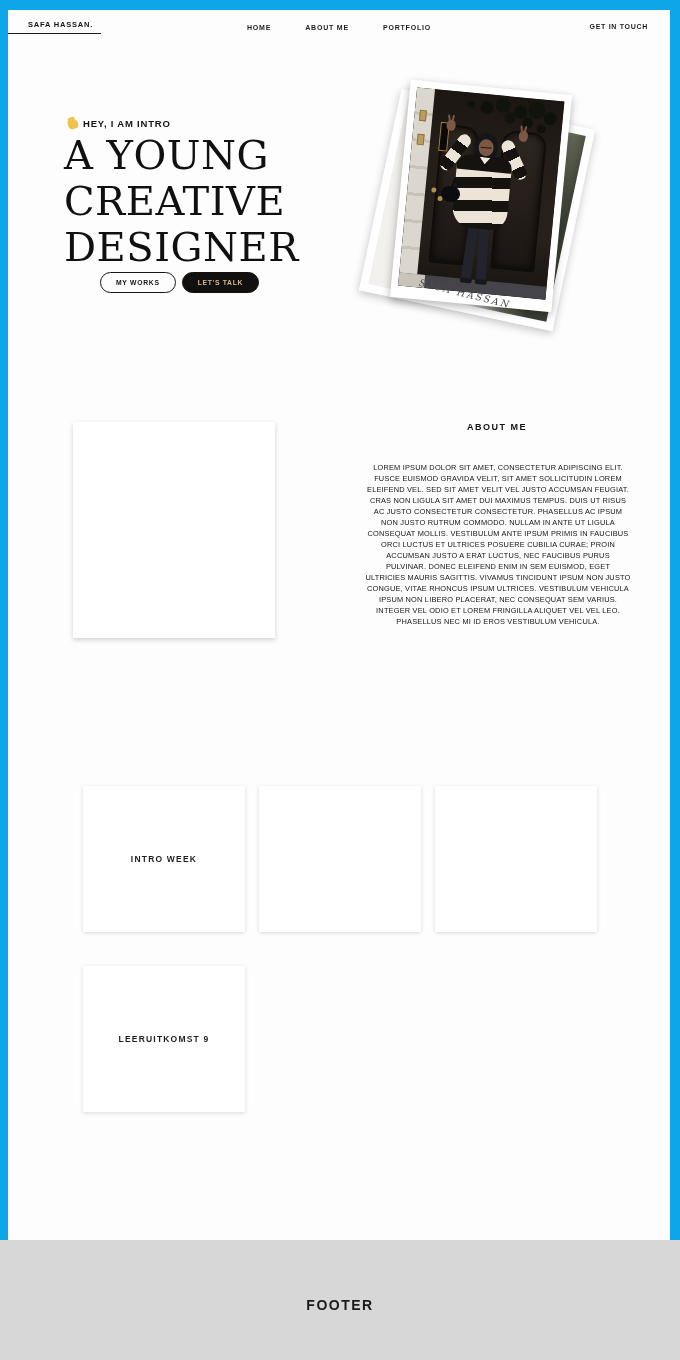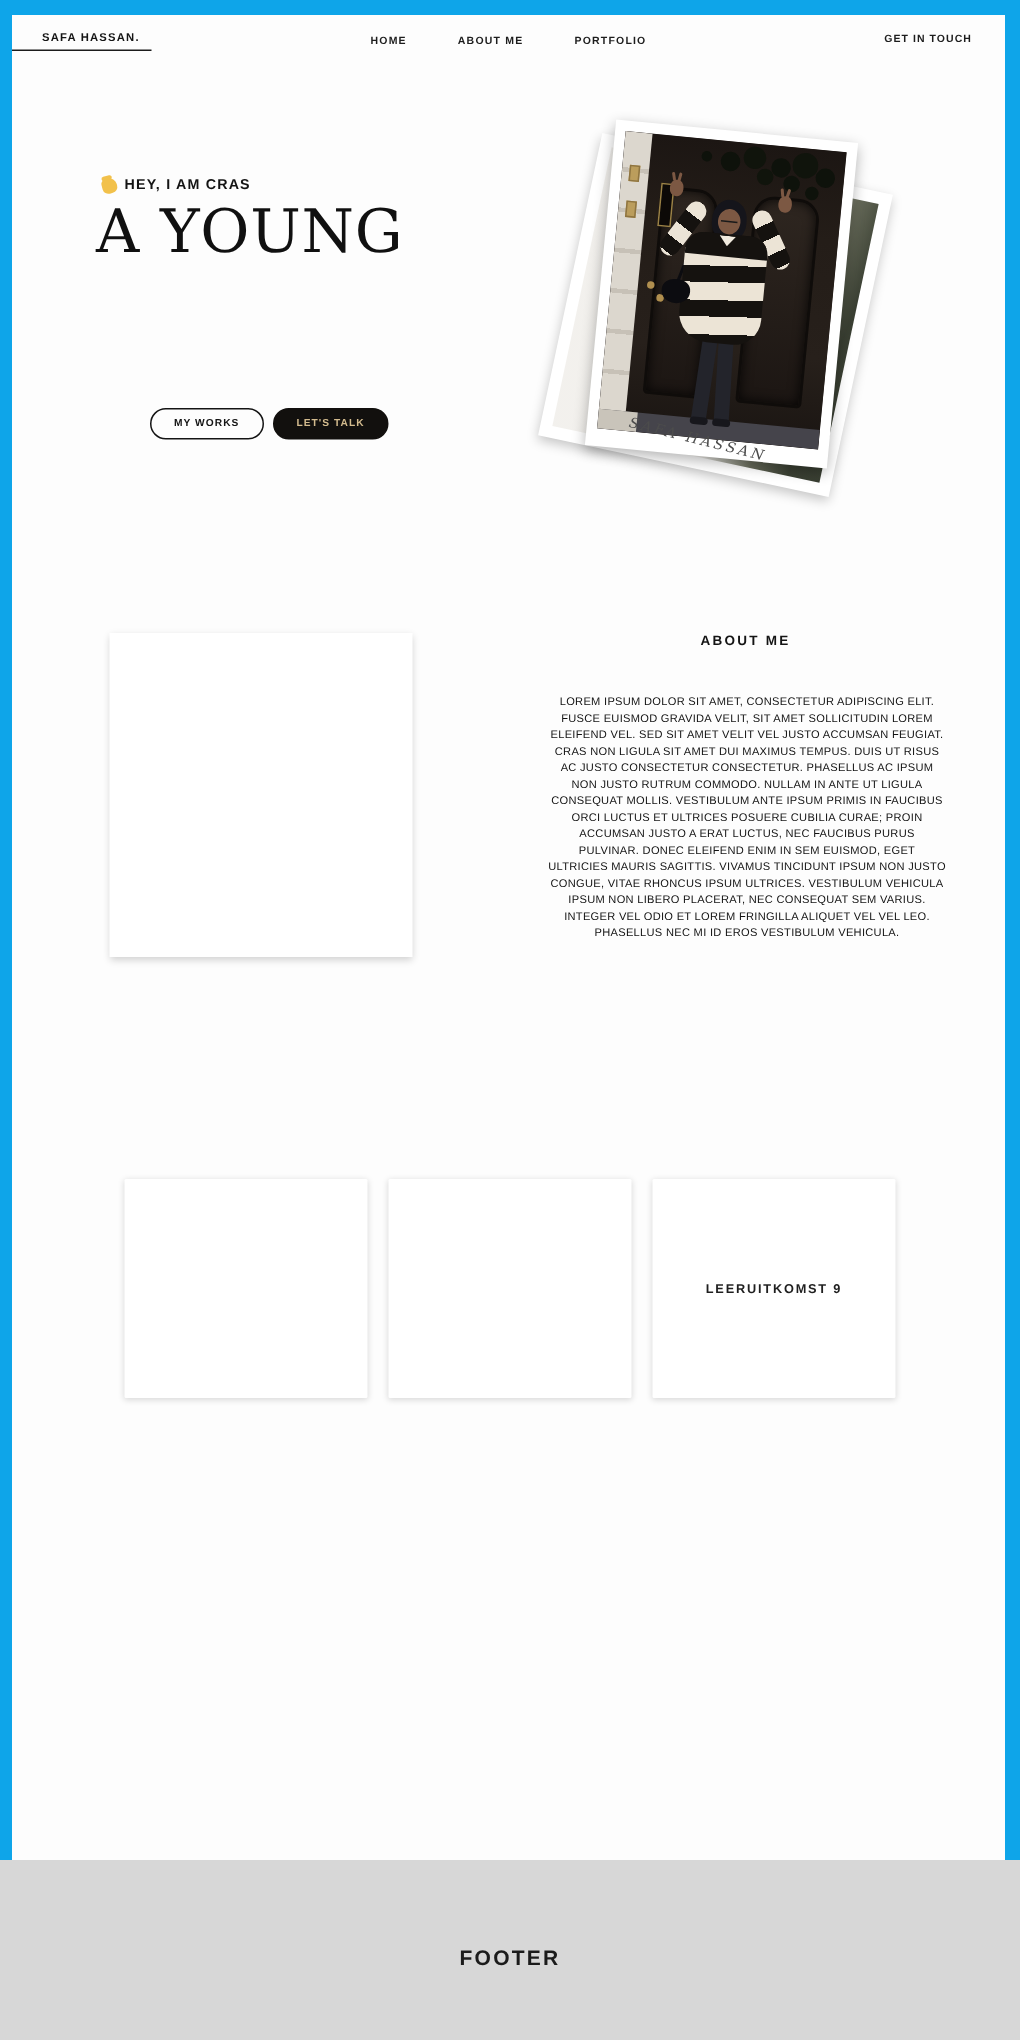--- a/index.html
+++ b/index.html
@@ -116,24 +116,26 @@
     <div class="logo">SAFA HASSAN.</div>
     <nav class="nav">
       <a>HOME</a>
       <a>ABOUT ME</a>
       <a>PORTFOLIO</a>
     </nav>
     <div class="contact">GET IN TOUCH</div>
 
     <div class="eyebrow">
       <span class="wave"></span>
-      <span>HEY, I AM CRAS</span>
+      <span>HEY, I AM INTRO</span>
     </div>
     <div class="hero-title">
       <div>A YOUNG</div>
+      <div>CREATIVE</div>
+      <div>DESIGNER</div>
     </div>
     <div class="hero-buttons">
       <div class="btn btn-outline">MY WORKS</div>
       <div class="btn btn-dark">LET'S TALK</div>
     </div>
 
     <div class="photo-wrap">
       <div class="polaroid-back">
         <div class="back-scene"></div>
       </div>
@@ -175,20 +177,23 @@
       </div>
     </div>
     <div class="signature">SAFA HASSAN</div>
 
     <div class="about-card"></div>
     <div class="about-heading">ABOUT ME</div>
     <div class="about-body">LOREM IPSUM DOLOR SIT AMET, CONSECTETUR ADIPISCING ELIT. FUSCE EUISMOD GRAVIDA VELIT, SIT AMET SOLLICITUDIN LOREM ELEIFEND VEL. SED SIT AMET VELIT VEL JUSTO ACCUMSAN FEUGIAT. CRAS NON LIGULA SIT AMET DUI MAXIMUS TEMPUS. DUIS UT RISUS AC JUSTO CONSECTETUR CONSECTETUR. PHASELLUS AC IPSUM NON JUSTO RUTRUM COMMODO. NULLAM IN ANTE UT LIGULA CONSEQUAT MOLLIS. VESTIBULUM ANTE IPSUM PRIMIS IN FAUCIBUS ORCI LUCTUS ET ULTRICES POSUERE CUBILIA CURAE; PROIN ACCUMSAN JUSTO A ERAT LUCTUS, NEC FAUCIBUS PURUS PULVINAR. DONEC ELEIFEND ENIM IN SEM EUISMOD, EGET ULTRICIES MAURIS SAGITTIS. VIVAMUS TINCIDUNT IPSUM NON JUSTO CONGUE, VITAE RHONCUS IPSUM ULTRICES. VESTIBULUM VEHICULA IPSUM NON LIBERO PLACERAT, NEC CONSEQUAT SEM VARIUS. INTEGER VEL ODIO ET LOREM FRINGILLA ALIQUET VEL VEL LEO. PHASELLUS NEC MI ID EROS VESTIBULUM VEHICULA.</div>
 
     <div class="grid">
       <div class="card">
+        <span>INTRO WEEK</span>
+      </div>
+      <div class="card">
         <span></span>
       </div>
       <div class="card">
         <span></span>
       </div>
       <div class="card">
         <span>LEERUITKOMST 9</span>
       </div>
     </div>
 

